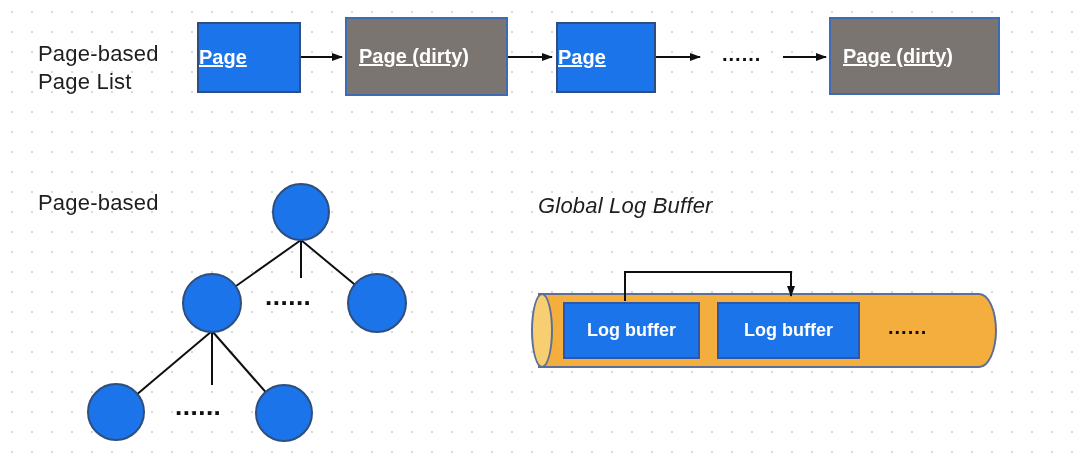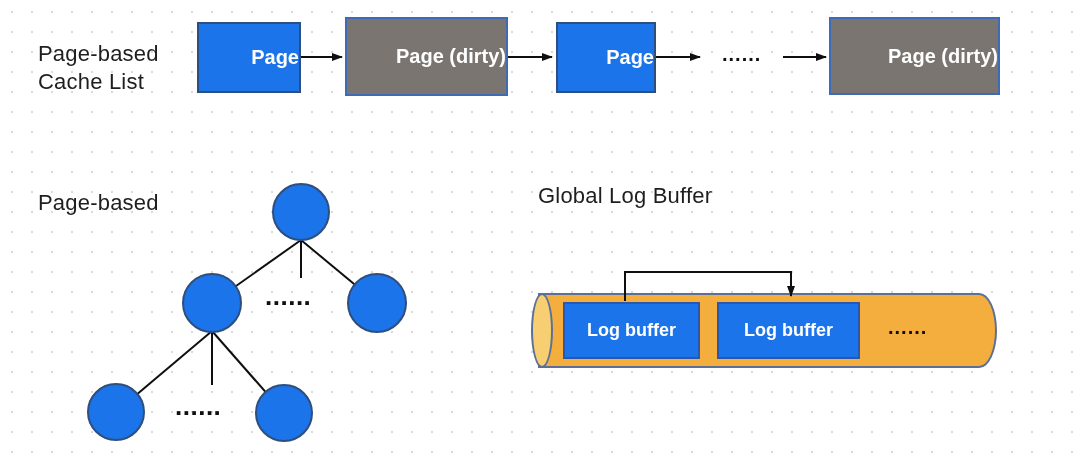--- a/index.html
+++ b/index.html
@@ -5,21 +5,21 @@
   html,body{margin:0;padding:0;}
   *{box-sizing:border-box;}
   body{font-family:"Liberation Sans",sans-serif;background:#ffffff;}
   #canvas{
     position:relative;width:1080px;height:460px;overflow:hidden;
     background-color:#ffffff;
     background-image:radial-gradient(circle, var(--dot_grid,#d9d9d9) 1.3px, transparent 1.5px);
     background-size:20px 20px;background-position:2px 2px;
   }
   .layer-svg{position:absolute;left:0;top:0;z-index:3;}
-  .shape{position:absolute;display:flex;align-items:center;justify-content:flex-end;text-align:center;}
+  .shape{position:absolute;display:flex;align-items:center;justify-content:flex-start;text-align:center;text-decoration:underline;}
   .hi{z-index:4;}
   .label{
     position:absolute;z-index:4;color:var(--label_text,#1e1e1e);
     font-size:22px;line-height:28px;letter-spacing:0.2px;white-space:nowrap;
   }
   .node-blue{
     background:var(--node_blue,#1B74E9);
     border:2px solid var(--node_blue_border,#2E4E7E);
     color:var(--box_text,#ffffff);font-weight:bold;font-size:20px;
   }
@@ -85,21 +85,21 @@
       <line x1="212" y1="331" x2="116" y2="412"></line>
       <line x1="212" y1="331" x2="212" y2="385"></line>
       <line x1="212" y1="331" x2="284" y2="413"></line>
     </g>
 
     <path d="M625,301 L625,272 L791,272 L791,296" fill="none" stroke="#0f0f0f" stroke-width="2" marker-end="url(#arrow)"></path>
   </svg>
 
   <div class="label" style="left:38px;top:40px;">
     <div>Page-based</div>
-    <div>Cache List</div>
+    <div>Page List</div>
   </div>
 
   <div class="shape hi node-blue" style="left:197px;top:22px;width:104px;height:71px;">
     <span>Page</span>
   </div>
 
   <div class="shape hi node-gray" style="left:345px;top:17px;width:163px;height:79px;">
     <span>Page (dirty)</span>
   </div>
 
@@ -120,21 +120,21 @@
   <div class="shape hi circle" style="left:272px;top:183px;width:58px;height:58px;"></div>
 
   <div class="shape hi circle" style="left:182px;top:273px;width:60px;height:60px;"></div>
   <span class="dots dots-lg" style="left:265px;top:283px;">......</span>
   <div class="shape hi circle" style="left:347px;top:273px;width:60px;height:60px;"></div>
 
   <div class="shape hi circle" style="left:87px;top:383px;width:58px;height:58px;"></div>
   <span class="dots dots-lg" style="left:175px;top:393px;">......</span>
   <div class="shape hi circle" style="left:255px;top:384px;width:58px;height:58px;"></div>
 
-  <div class="label" style="left:538px;top:182px;">Global Log Buffer</div>
+  <div class="label" style="left:538px;top:192px;font-style:italic;">Global Log Buffer</div>
 
   <div class="cyl-body" style="left:538px;top:293px;width:459px;height:75px;"></div>
   <div class="cyl-cap" style="left:531px;top:293px;width:22px;height:75px;"></div>
 
   <div class="log-seg" style="left:563px;top:302px;width:137px;height:57px;">
     <span>Log buffer</span>
   </div>
 
   <div class="log-seg" style="left:717px;top:302px;width:143px;height:57px;">
     <span>Log buffer</span>

